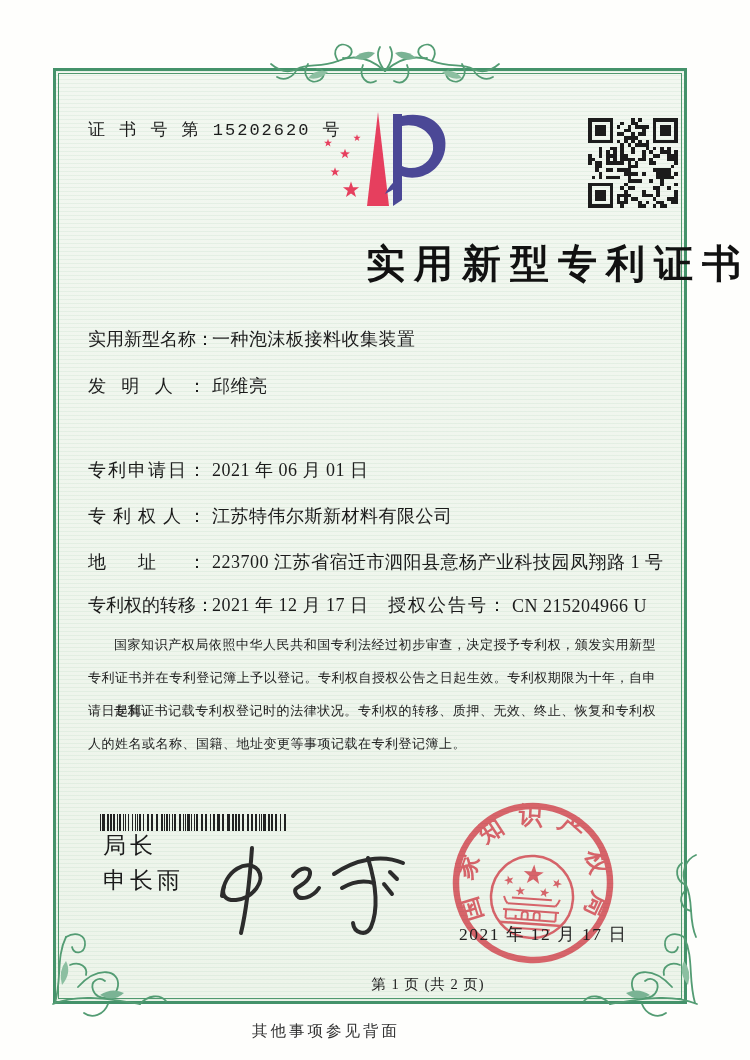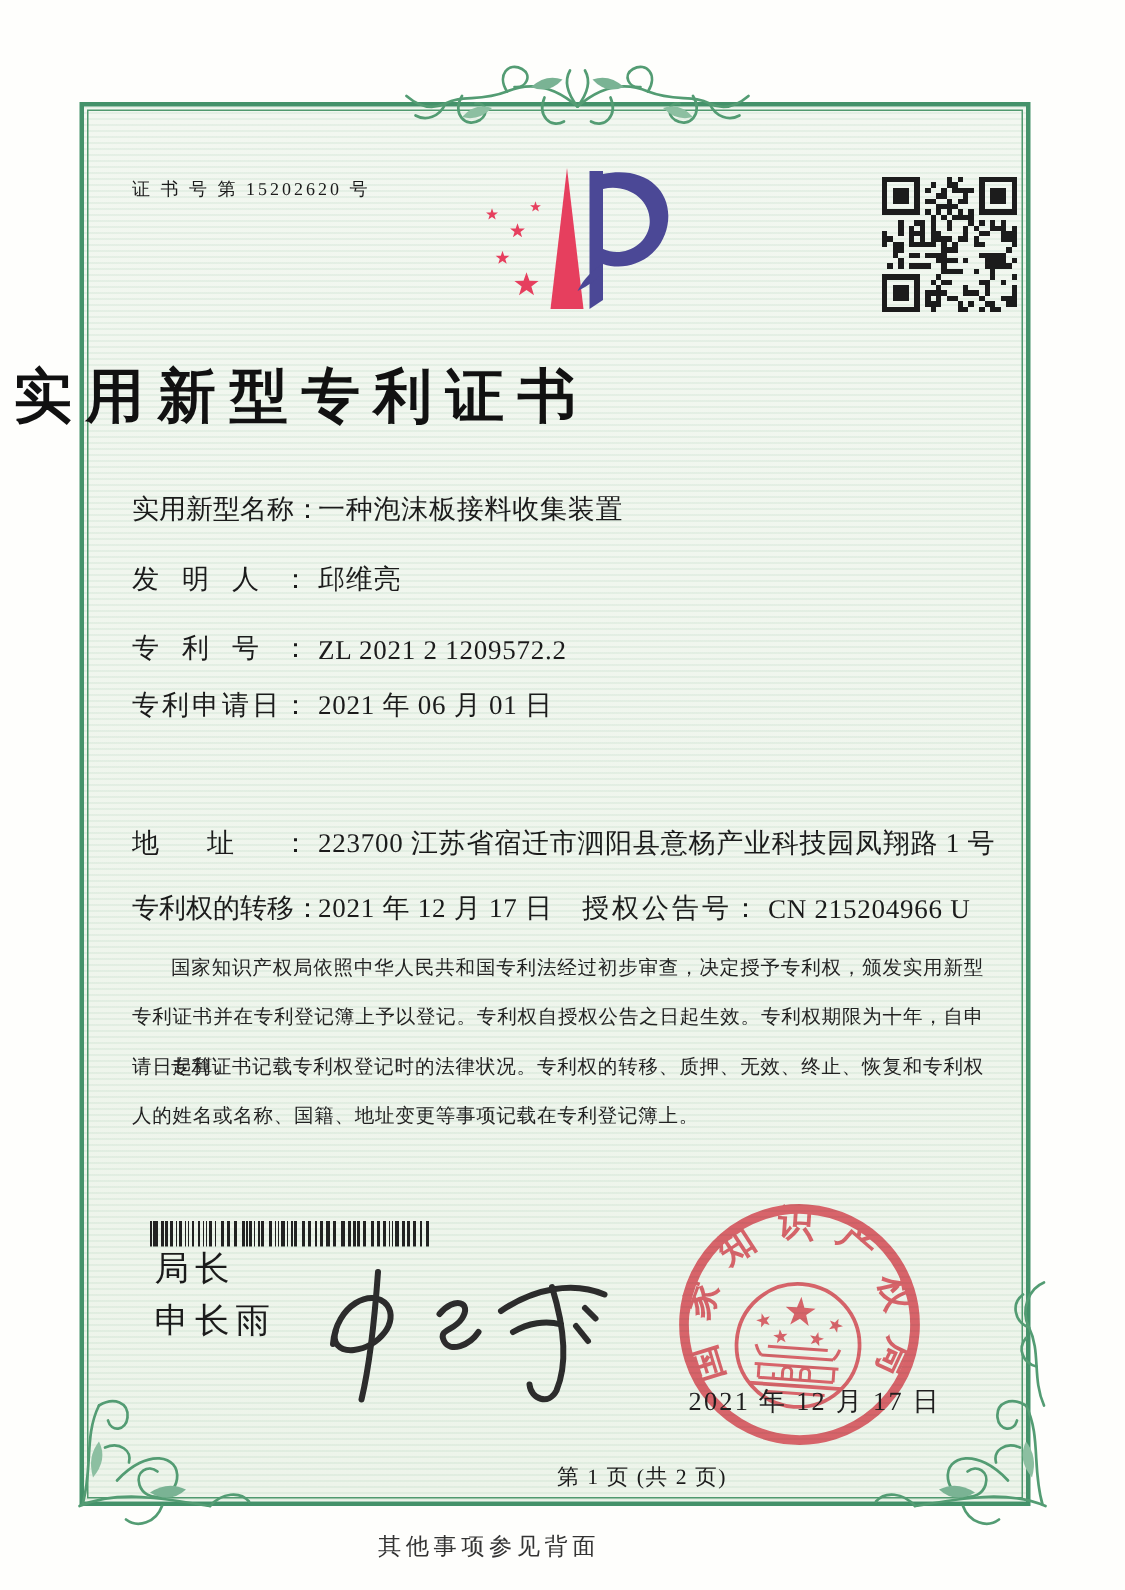--- a/index.html
+++ b/index.html
@@ -8,22 +8,22 @@
 
   
   .frame{position:absolute;left:53px;top:68px;width:634px;height:936px;box-sizing:border-box;
          border:3px solid #44926a;
          background:
            repeating-linear-gradient(180deg, rgba(130,185,150,0.12) 0 1px, rgba(255,255,255,0) 1px 4px),
            linear-gradient(#f2f7f0,#edf4ea);}
   .frame::after{content:'';position:absolute;inset:2px;border:1px solid #50996f;}
 
   .abs{position:absolute;}
-  .cert-no{left:88px;top:118px;font-size:12px;letter-spacing:2px;}
-  .title{left:0;top:237px;width:750px;text-align:left;font-size:39px;font-weight:bold;
+  .cert-no{left:88px;top:118px;font-size:17px;letter-spacing:2px;font-family:Liberation Mono, monospace;}
+  .title{left:0;top:237px;width:750px;text-align:right;font-size:39px;font-weight:bold;
          letter-spacing:9px;text-indent:9px;color:#111;}
 
   .frow{left:88px;font-size:18px;white-space:nowrap;}
   .flabel{display:inline-block;width:118px;text-align:justify;text-align-last:justify;vertical-align:bottom;}
   .fvalue{margin-left:6px;letter-spacing:0.5px;}
   .fcol2{position:absolute;left:300px;top:0;white-space:nowrap;}
   .fcol2 .flabel{width:118px;}
 
   .body-par{left:88px;width:568px;font-size:13px;line-height:33px;text-align:justify;
             text-indent:2em;letter-spacing:0.5px;color:#222;}
@@ -398,25 +398,25 @@
     </svg>
 
   <div class="abs title">实用新型专利证书</div>
 
   <div class="abs frow" style="top:327px">
     <span class="flabel">实用新型名称：</span><span class="fvalue">一种泡沫板接料收集装置</span>
   </div>
   <div class="abs frow" style="top:374px">
     <span class="flabel">发明人：</span><span class="fvalue">邱维亮</span>
   </div>
-  <div class="abs frow" style="top:420px">
-    <span class="flabel">专利号：</span><span class="fvalue">ZL 2021 2 1209572.2</span>
-  </div>
   <div class="abs frow" style="top:458px">
     <span class="flabel">专利申请日：</span><span class="fvalue">2021 年 06 月 01 日</span>
+  </div>
+  <div class="abs frow" style="top:504px">
+    <span class="flabel">专利权人：</span><span class="fvalue">江苏特伟尔斯新材料有限公司</span>
   </div>
   <div class="abs frow" style="top:550px">
     <span class="flabel">地址：</span><span class="fvalue">223700 江苏省宿迁市泗阳县意杨产业科技园凤翔路 1 号</span>
   </div>
   <div class="abs frow" style="top:593px">
     <span class="flabel">专利权的转移：</span><span class="fvalue">2021 年 12 月 17 日</span>
     <span class="fcol2">
       <span class="flabel">授权公告号：</span><span class="fvalue">CN 215204966 U</span>
     </span>
   </div>

